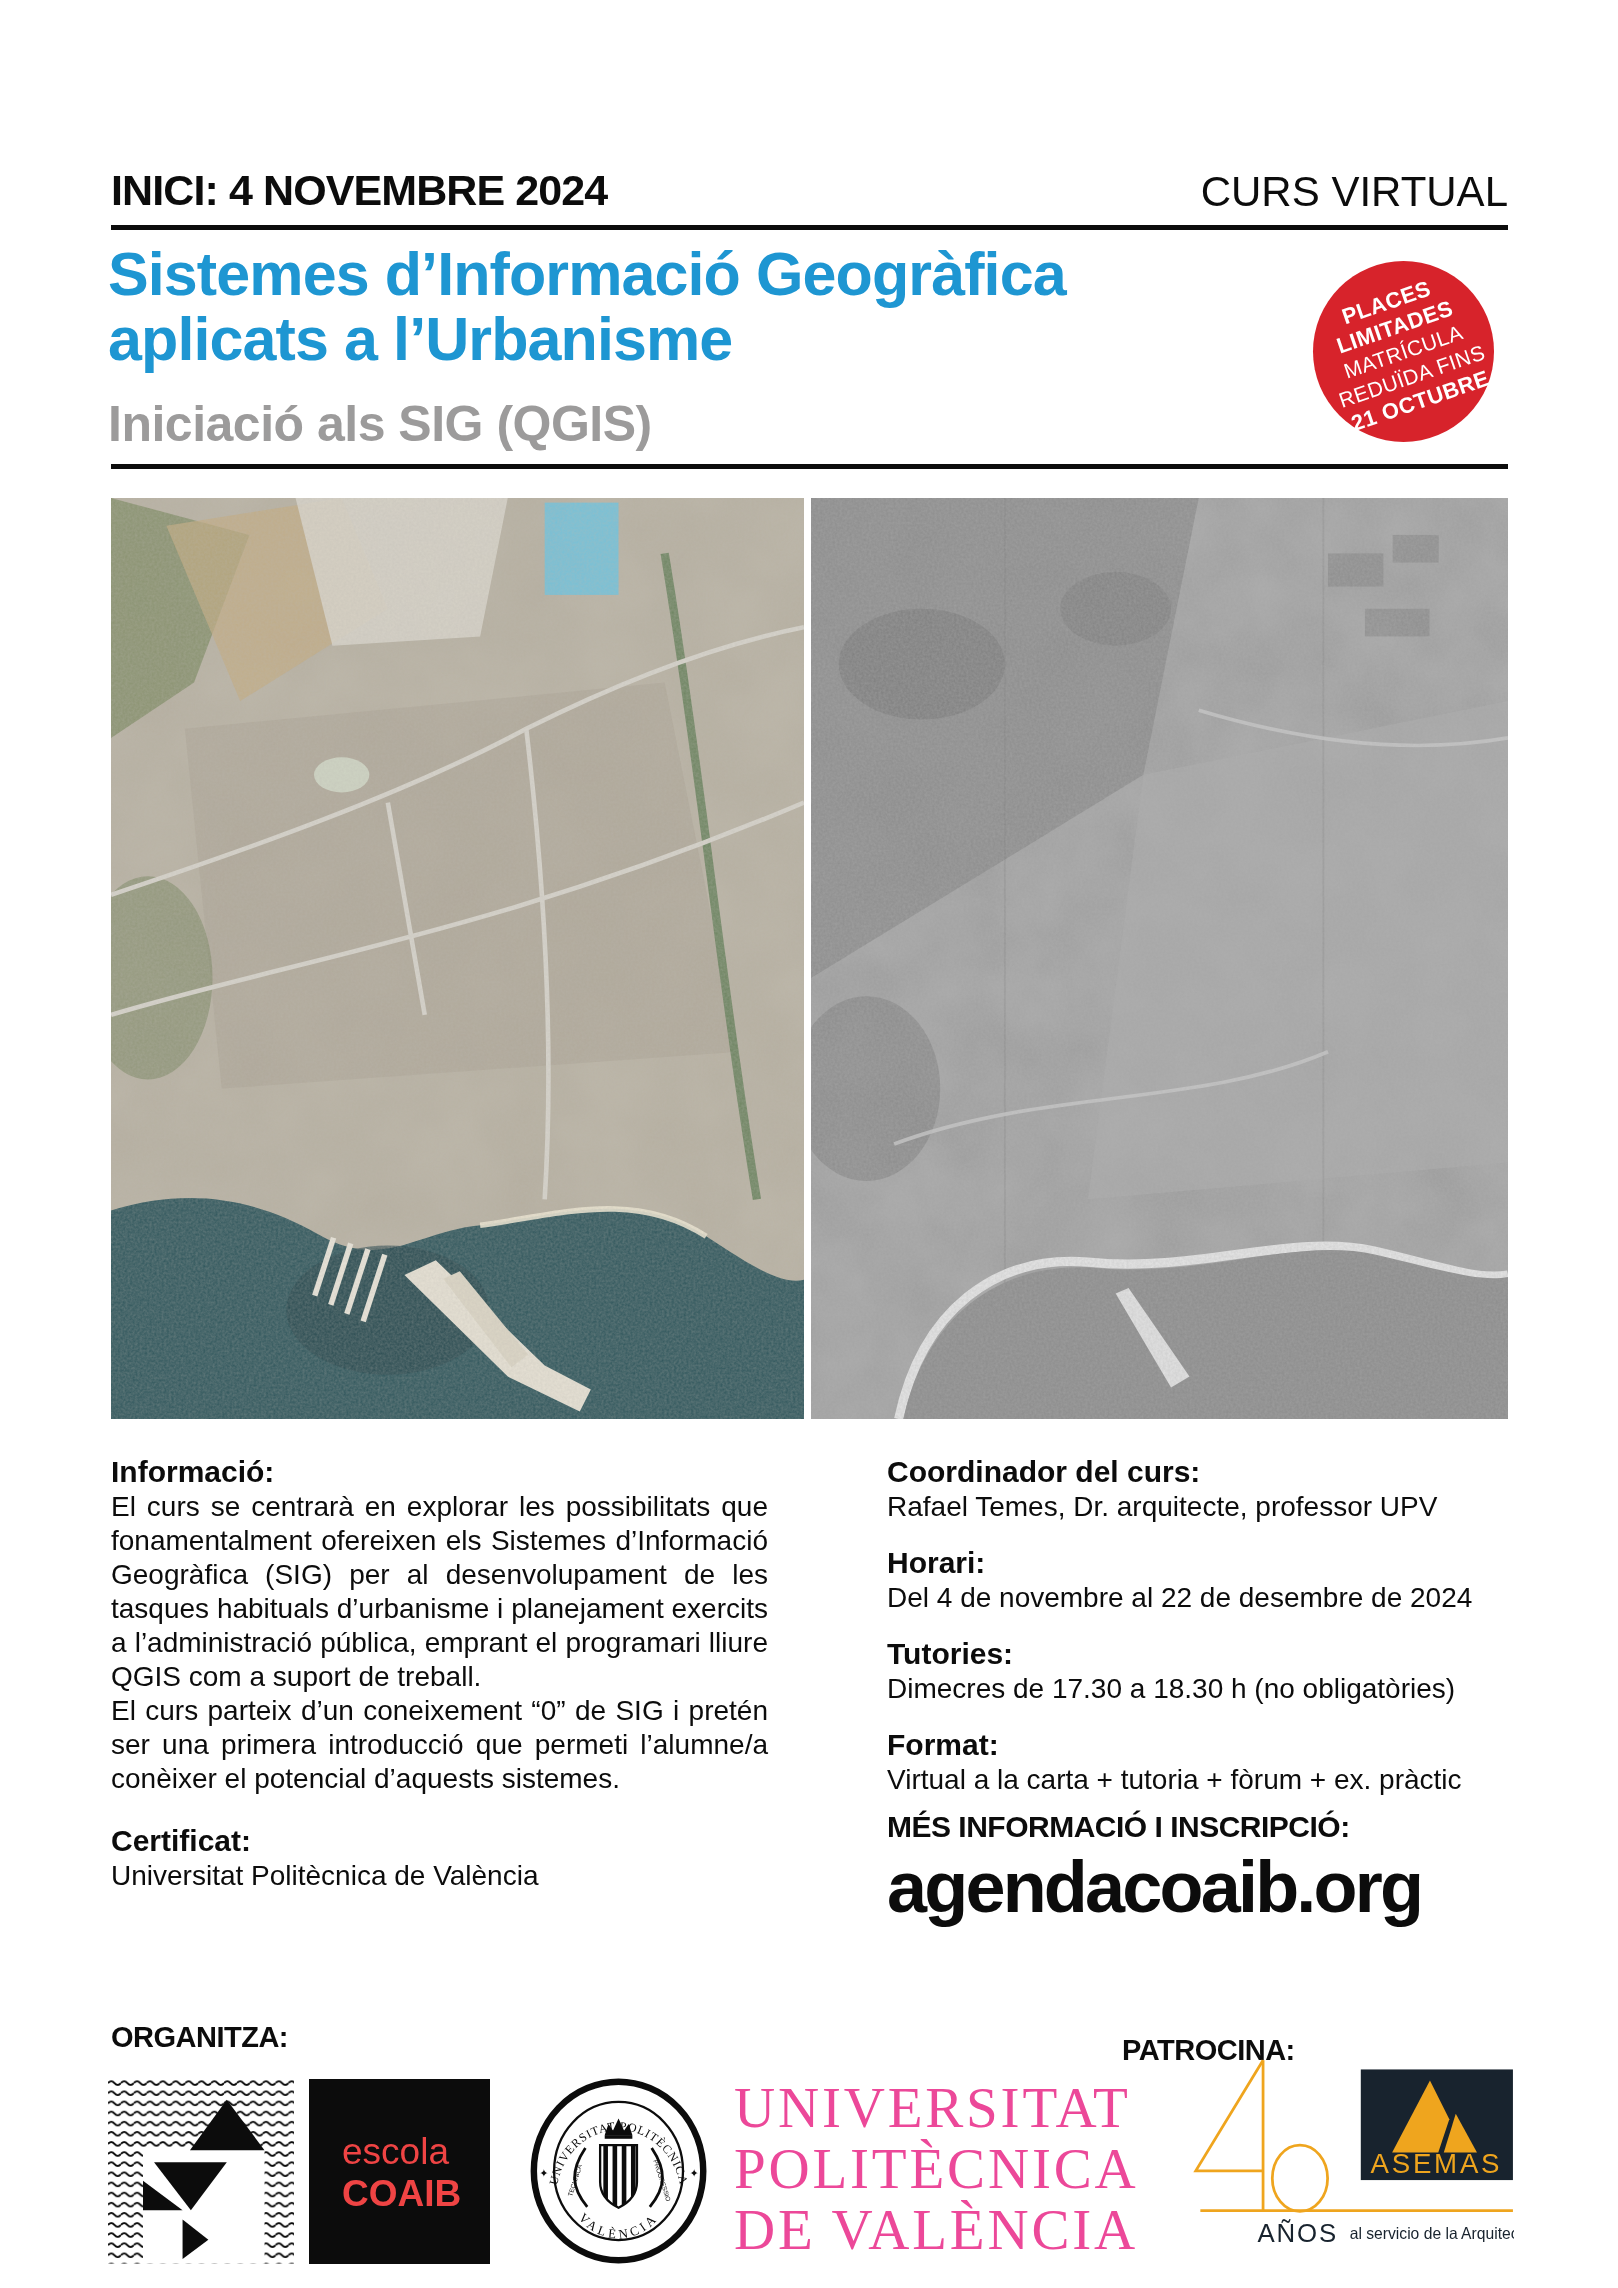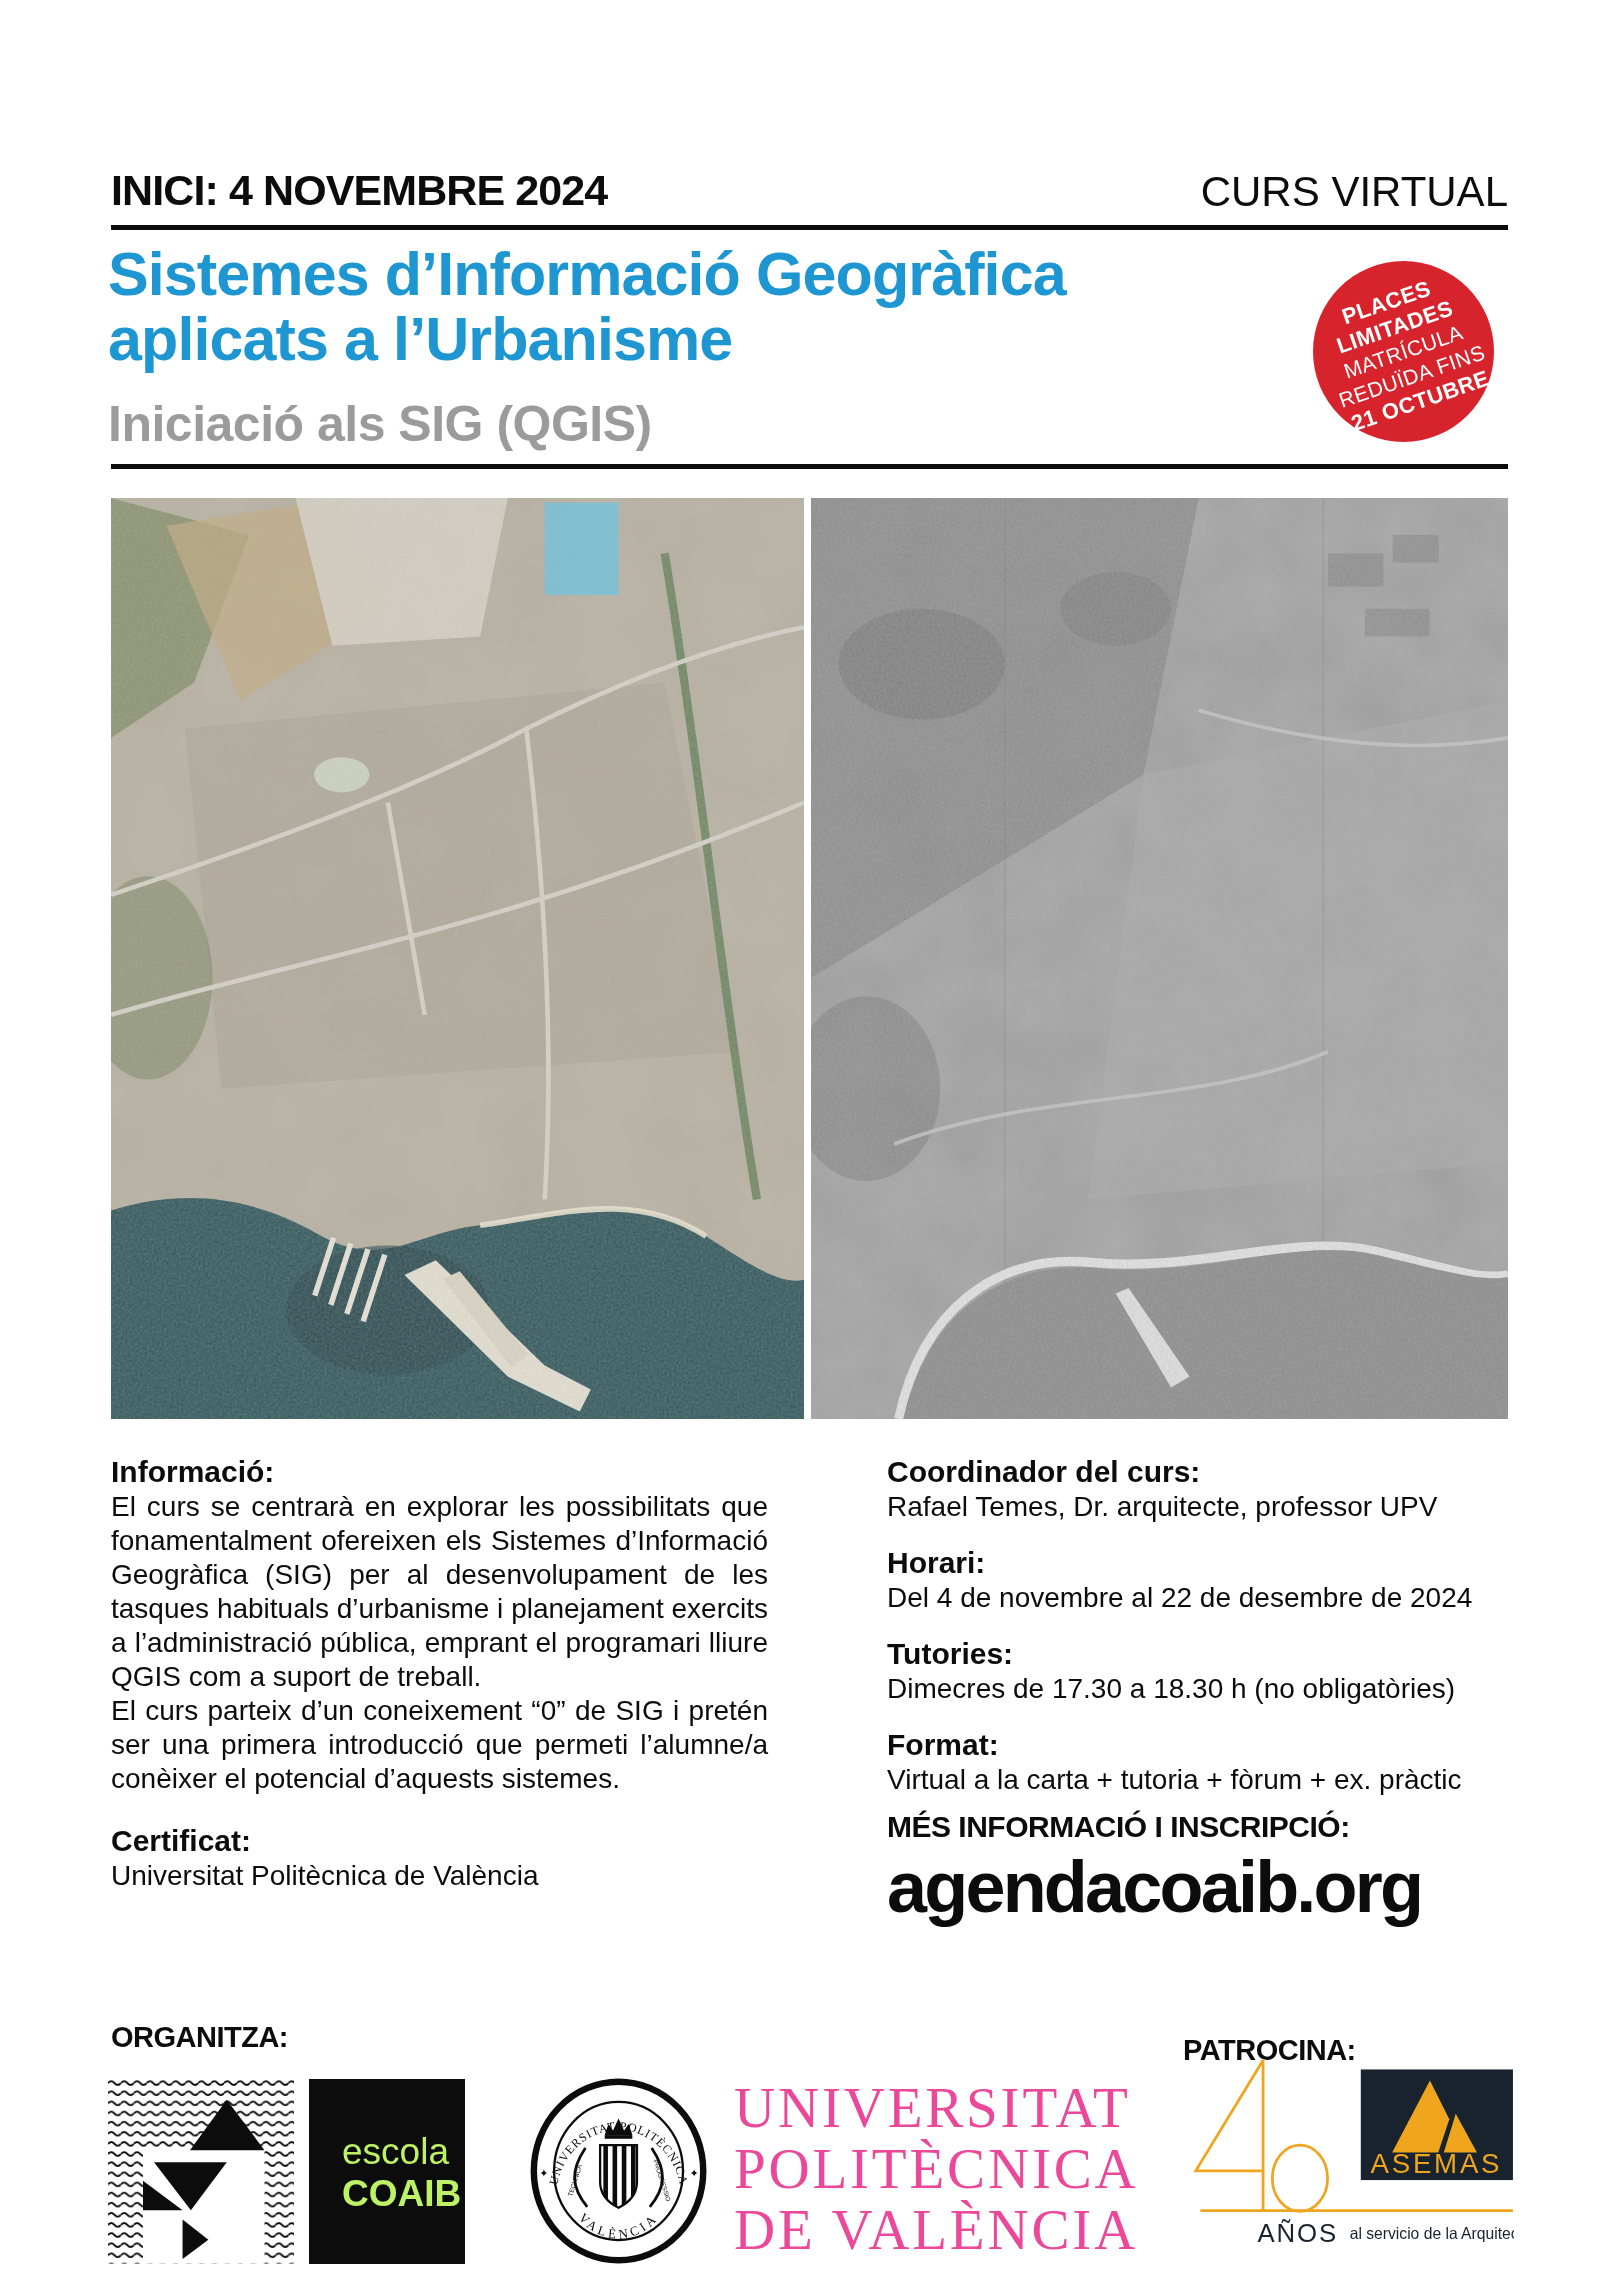--- a/index.html
+++ b/index.html
@@ -31,25 +31,25 @@
   .sec-h{font-size:30px;font-weight:bold;line-height:37px;margin:0;}
   .body-t{font-size:28px;line-height:34px;margin:0;}
   .just{text-align:justify;text-justify:inter-word;}
   .nw{white-space:nowrap;}
   .mt{margin-top:20px;}
   .cert-h{margin-top:26px;}
   .insc-label{font-size:30px;font-weight:bold;letter-spacing:-0.5px;margin-top:13px;}
   .insc-url{font-size:72px;font-weight:bold;letter-spacing:-2.8px;line-height:79px;margin-top:3.7px;}
   
   .org-label{position:absolute;left:111px;top:2021px;font-size:29px;font-weight:bold;letter-spacing:-0.5px;}
-  .pat-label{position:absolute;left:1183px;top:2034px;font-size:29px;font-weight:bold;letter-spacing:-0.5px;}
+  .pat-label{position:absolute;left:1122px;top:2034px;font-size:29px;font-weight:bold;letter-spacing:-0.5px;}
   
   .logo{position:absolute;}
   .coaib-wavy{left:108px;top:2079px;}
-  .escola-box{left:309px;top:2079px;width:156px;height:185px;background:#0c0c0c;color:#bef264;
+  .escola-box{left:309px;top:2079px;width:181px;height:185px;background:#0c0c0c;color:#ef4444;
               box-sizing:border-box;padding:52px 0 0 33px;}
   .escola-box .l1{font-size:37px;font-weight:normal;line-height:42px;}
   .escola-box .l2{font-size:37px;font-weight:bold;line-height:42px;}
   .upv-seal{left:529px;top:2078px;}
   .upv-wordmark{position:absolute;left:734px;top:2077px;font-family:"Liberation Serif",serif;
                 font-size:57px;line-height:61px;letter-spacing:2.8px;color:#ec4899;}
   .asemas{left:1191px;top:2051px;}
 </style>
 </head>
 <body>

